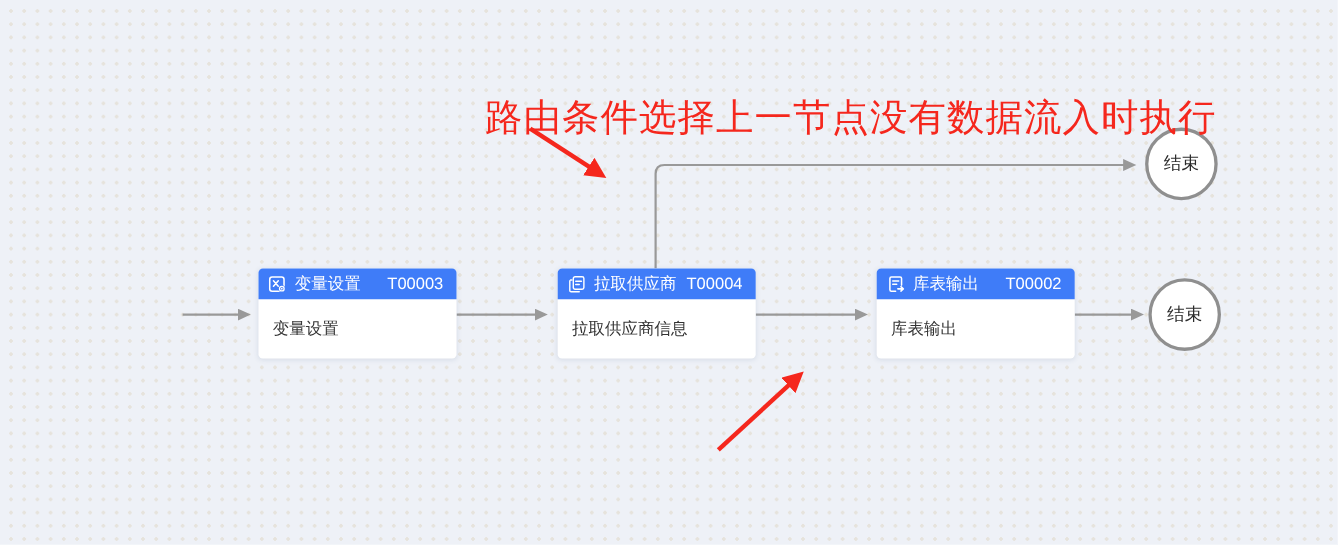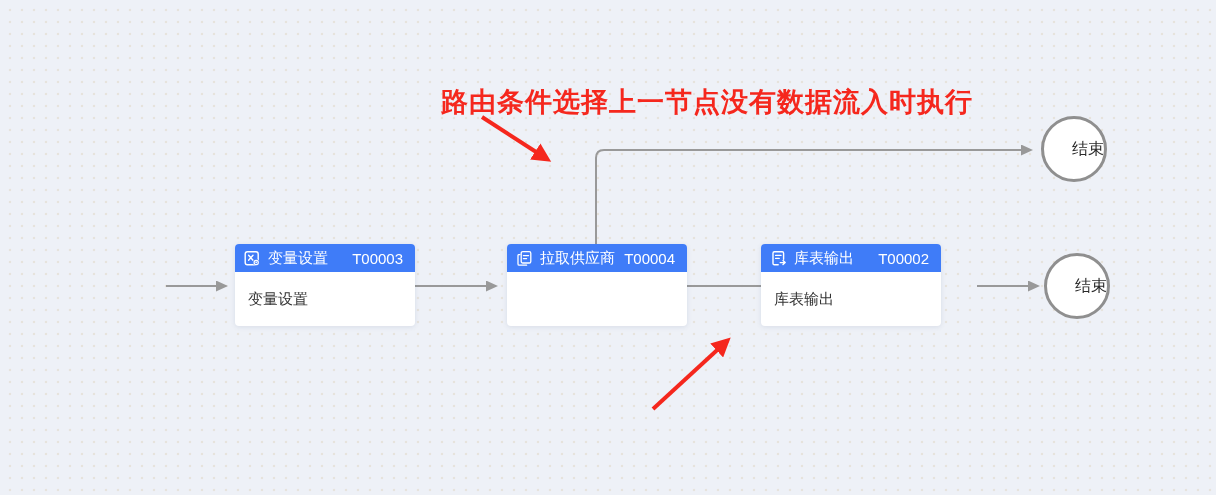--- a/index.html
+++ b/index.html
@@ -29,21 +29,21 @@
     position:absolute;left:0;top:0;width:1216px;height:495px;
     pointer-events:none;
   }
   
   .terminal{
     position:absolute;
     width:66px;height:66px;
     border:3px solid var(--circle-border);
     border-radius:50%;
     background:#fff;
-    display:flex;align-items:center;justify-content:flex-end;
+    display:flex;align-items:center;justify-content:center;
     font-size:16px;color:#2b2b2b;
     cursor:pointer;
   }
   
   .node{
     position:absolute;
     width:180px;height:82px;
     background:#fff;
     border-radius:4px;
     box-shadow:0 1px 5px rgba(60,80,120,.12);
@@ -72,22 +72,22 @@
     height:54px;
     display:flex;align-items:center;
     padding:0 13px;
     font-size:15px;
     color:var(--node-text);
   }
   
   .annotation{
     position:absolute;
     color:var(--annotation-red);
-    font-size:27px;
-    font-weight:bold;
+    font-size:34px;
+    font-weight:normal;
     letter-spacing:1px;
     white-space:nowrap;
   }
 </style>
 </head>
 <body>
 
 <div class="canvas">
 
   <svg class="edge-layer">
@@ -137,23 +137,24 @@
       <span class="ic">
         <svg width="17" height="17" viewBox="0 0 17 17">
           <rect x="5.2" y="1.6" width="9.6" height="11.4" rx="1.6" fill="none" stroke="#fff" stroke-width="1.3"></rect>
           <path d="M4.0,4.6 L2.6,4.6 Q2.0,4.8 2.0,5.6 L2.0,14.0 Q2.0,15.2 3.2,15.2 L10.6,15.2" fill="none" stroke="#fff" stroke-width="1.3" stroke-linecap="round"></path>
           <path d="M7.4,5.6 L12.6,5.6 M7.4,8.6 L10.6,8.6" stroke="#fff" stroke-width="1.3" stroke-linecap="round"></path>
         </svg>
       </span>
       <span class="title">拉取供应商...</span>
       <span class="code">T00004</span>
     </div>
+    <div class="bd">拉取供应商信息</div>
   </div>
 
-  <div class="node" style="left:761px;top:244px;">
+  <div class="node" style="left:797px;top:244px;">
     <div class="hd">
       <span class="ic">
         <svg width="17" height="17" viewBox="0 0 17 17">
           <path d="M13.6,9.2 L13.6,3.2 Q13.6,1.8 12.2,1.8 L4.4,1.8 Q3.0,1.8 3.0,3.2 L3.0,13.4 Q3.0,14.8 4.4,14.8 L8.2,14.8" fill="none" stroke="#fff" stroke-width="1.4" stroke-linecap="round"></path>
           <path d="M5.6,5.4 L11.0,5.4 M5.6,8.4 L9.2,8.4" stroke="#fff" stroke-width="1.4" stroke-linecap="round"></path>
           <path d="M10.2,12.6 L15.0,12.6 M13.0,10.6 L15.2,12.6 L13.0,14.6" fill="none" stroke="#fff" stroke-width="1.4" stroke-linecap="round" stroke-linejoin="round"></path>
         </svg>
       </span>
       <span class="title">库表输出</span>
       <span class="code">T00002</span>

